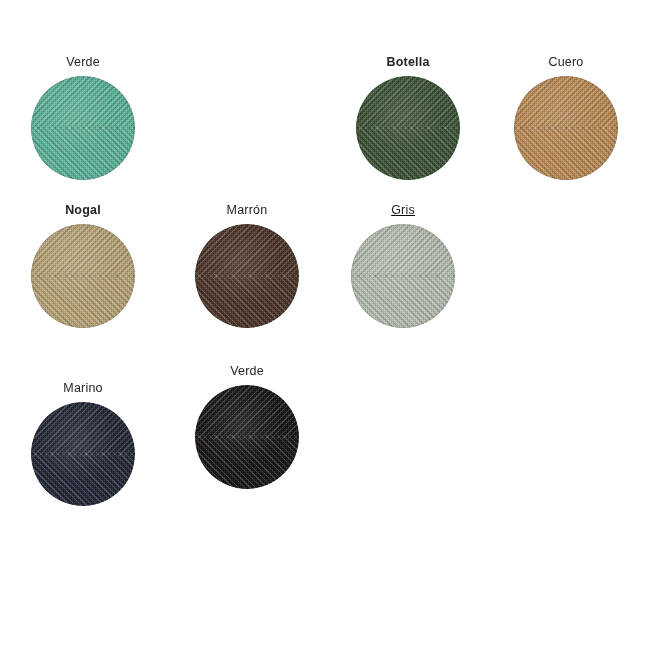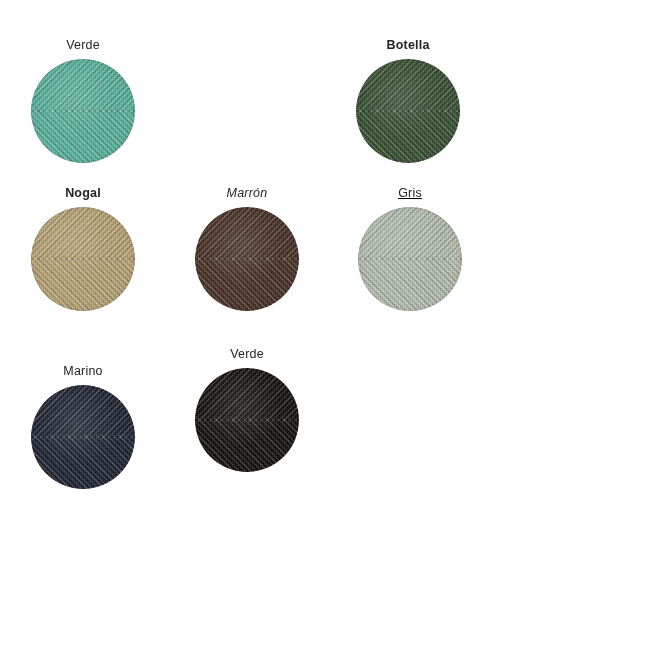--- a/index.html
+++ b/index.html
@@ -30,20 +30,21 @@
   }
 
   .swatch-label {
     font-size: 12.5px;
     line-height: 14px;
     color: #242424;
     letter-spacing: 0.2px;
     text-align: center;
     white-space: nowrap;
     margin-bottom: 7px;
+    margin-top: 17px;
   }
 
   
   .swatch-disc {
     position: relative;
     width: 104px;
     height: 104px;
     border-radius: 50%;
     overflow: hidden;
     background-color: #cccccc;
@@ -153,43 +154,54 @@
       <div class="swatch-label">Botella</div>
       <div class="swatch-disc">
         <div class="disc-base" style="background: rgb(58, 82, 52);"></div>
         <div class="weave-top"></div>
         <div class="weave-bottom"></div>
         <div class="weave-grain"></div>
         <div class="disc-shade"></div>
         <div class="disc-edge"></div>
       </div>
     </div>
+    <div class="swatch-cell" style="left: 491px; top: 38px;">
+      <div class="swatch-label">Cuero</div>
+      <div class="swatch-disc">
+        <div class="disc-base" style="background: rgb(192, 141, 85);"></div>
+        <div class="weave-top"></div>
+        <div class="weave-bottom"></div>
+        <div class="weave-grain"></div>
+        <div class="disc-shade"></div>
+        <div class="disc-edge"></div>
+      </div>
+    </div>
     <div class="swatch-cell" style="left: 8px; top: 186px; font-weight: bold;">
       <div class="swatch-label">Nogal</div>
       <div class="swatch-disc">
         <div class="disc-base" style="background: rgb(189, 167, 120);"></div>
         <div class="weave-top"></div>
         <div class="weave-bottom"></div>
         <div class="weave-grain"></div>
         <div class="disc-shade"></div>
         <div class="disc-edge"></div>
       </div>
     </div>
-    <div class="swatch-cell" style="left: 172px; top: 186px; font-style: italic;">
+    <div class="swatch-cell" style="left: 172px; top: 186px;">
       <div class="swatch-label">Marrón</div>
       <div class="swatch-disc">
         <div class="disc-base" style="background: rgb(74, 50, 38);"></div>
         <div class="weave-top"></div>
         <div class="weave-bottom"></div>
         <div class="weave-grain"></div>
         <div class="disc-shade"></div>
         <div class="disc-edge"></div>
       </div>
     </div>
-    <div class="swatch-cell" style="left: 335px; top: 186px; text-decoration: underline;">
+    <div class="swatch-cell" style="left: 328px; top: 186px; text-decoration: underline;">
       <div class="swatch-label">Gris</div>
       <div class="swatch-disc">
         <div class="disc-base" style="background: rgb(185, 195, 180);"></div>
         <div class="weave-top"></div>
         <div class="weave-bottom"></div>
         <div class="weave-grain"></div>
         <div class="disc-shade"></div>
         <div class="disc-edge"></div>
       </div>
     </div>

